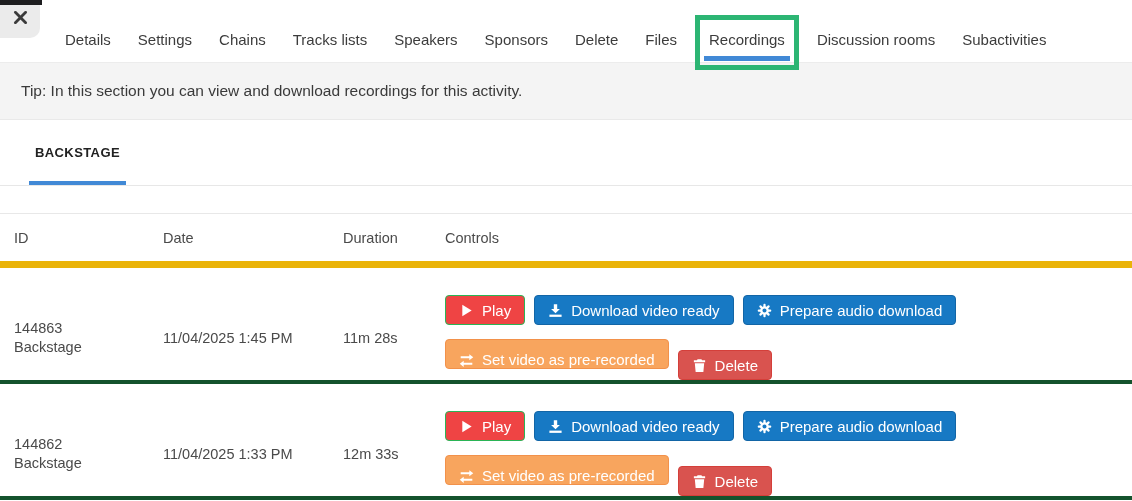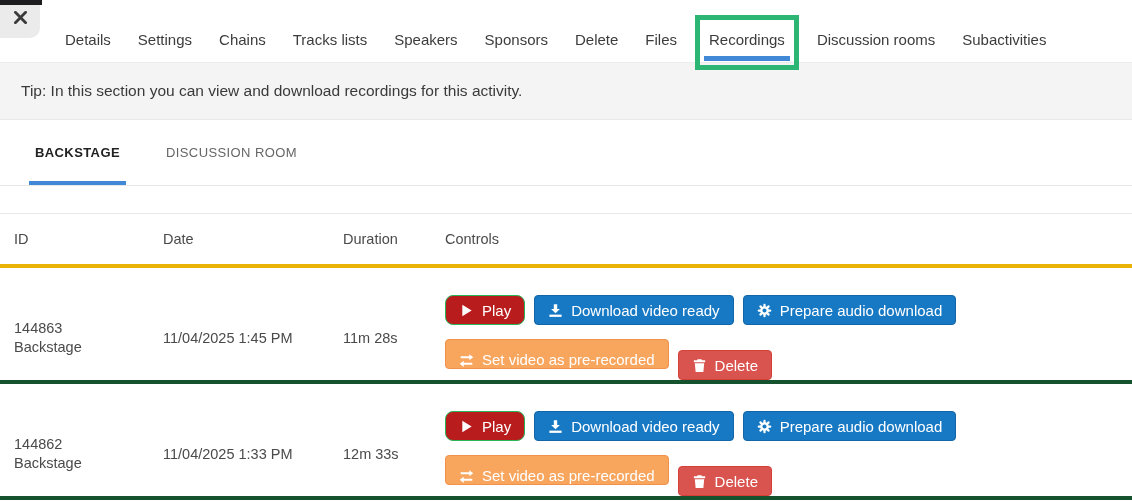--- a/index.html
+++ b/index.html
@@ -49,41 +49,41 @@
   }
   .subtab.active { color:#222; font-weight:bold; }
   .subtab .bar { position:absolute; left:-6px; right:-6px; bottom:0; height:4px; background:#4189d6; }
 
   .spacer { height:27px; background:#fff; }
 
   
   .grid { display:grid; grid-template-columns:149px 180px 102px 1fr; padding-left:14px; }
   .thead {
     height:55px; align-items:center;
-    border-top:1px solid #e8e8e8; border-bottom:4px solid #eab308;
+    border-top:1px solid #e8e8e8; border-bottom:7px solid #eab308;
     font-size:14.5px; color:#4a4a4a;
   }
   .trow {
     padding-top:27px; align-items:center;
     border-bottom:4px solid #14532d;
     font-size:14.5px; color:#4a4a4a;
   }
   .cell-id { line-height:1.3; }
 
   
   .controls { display:flex; flex-direction:column; gap:14px; }
   .btnrow { display:flex; gap:9px; }
   .btn {
     height:30px; display:inline-flex; align-items:center; gap:8px;
     padding:0 13px; border-radius:4px; border:1px solid transparent;
     font-size:15px; color:#fff; cursor:pointer;
     font-family:"Liberation Sans", sans-serif; white-space:nowrap;
   }
   .btn svg { width:15px; height:15px; flex:0 0 auto; }
-  .btn-green  { background:#b91c1c; border-color:#2ab456;border-radius:8px; }
+  .btn-green  { background:#ef4444; border-color:#2ab456; }
   .btn-blue   { background:#1779c4; border-color:#1265a6; }
   .btn-orange { background:#f8a55e; border-color:#f2914a;align-items:flex-end; }
   .btn-red    { background:#d9534f; border-color:#d43f3a;margin-top:11px; }
 </style>
 </head>
 <body>
 
 <div class="topbar">
   <div class="close-panel">
     <span>
@@ -114,23 +114,20 @@
 
 <div class="tipbar">
   <span>Tip: In this section you can view and download recordings for this activity.</span>
 </div>
 
 <div class="subtabs">
   <div class="subtab active">
     <span>BACKSTAGE</span>
     <span class="bar"></span>
   </div>
-  <div class="subtab">
-    <span>DISCUSSION ROOM</span>
-  </div>
 </div>
 
 <div class="spacer"></div>
 
 <div class="grid thead">
   <span>ID</span>
   <span>Date</span>
   <span>Duration</span>
   <span>Controls</span>
 </div>

